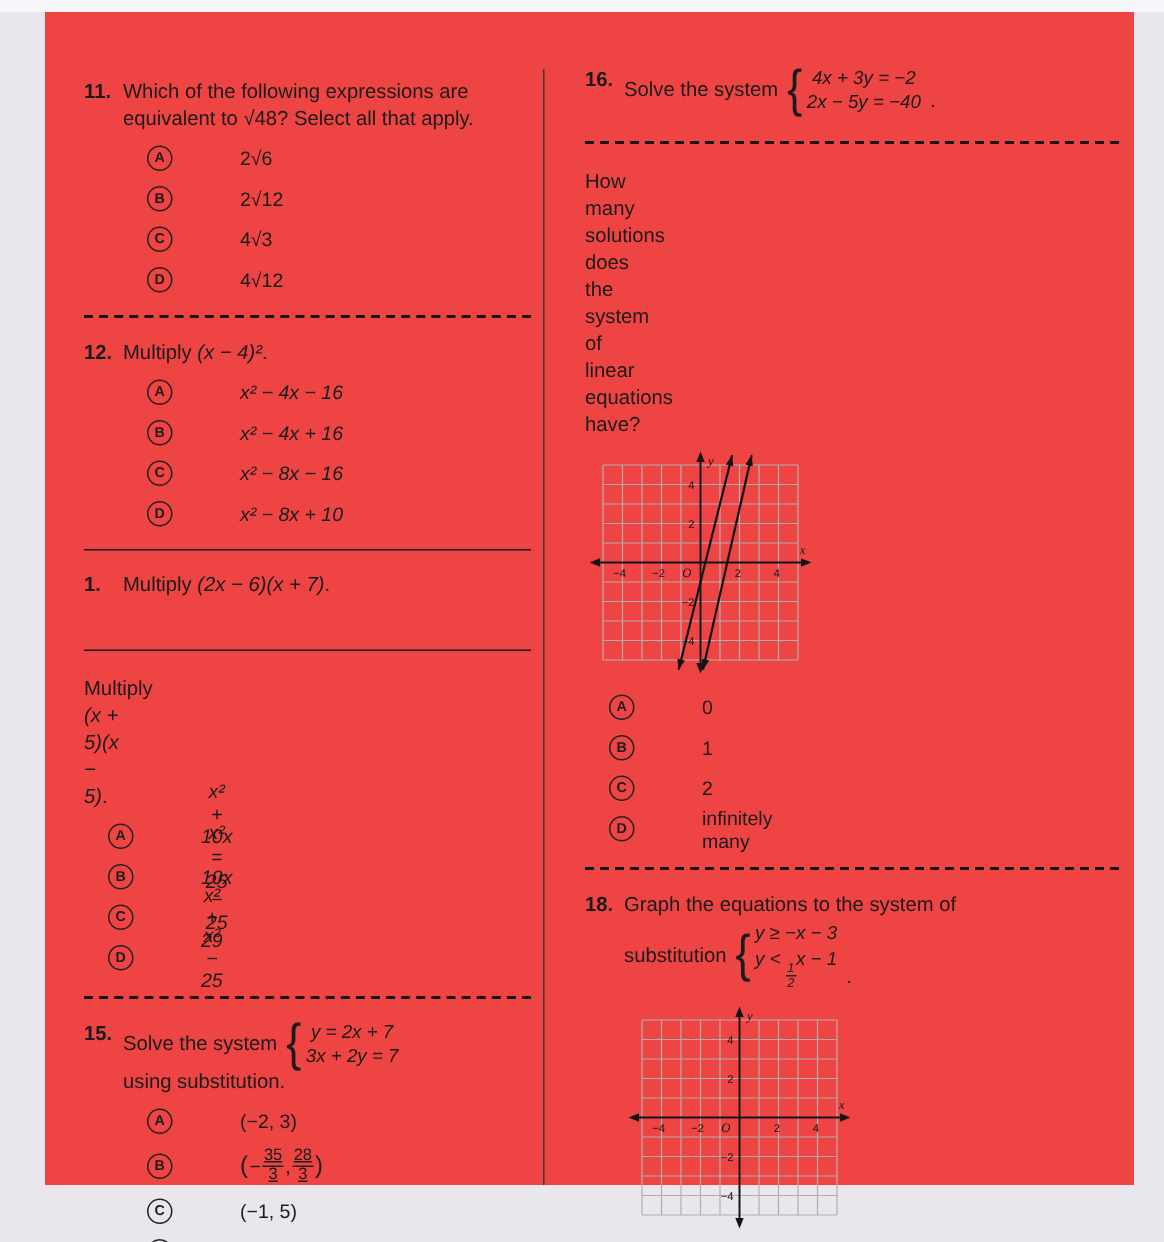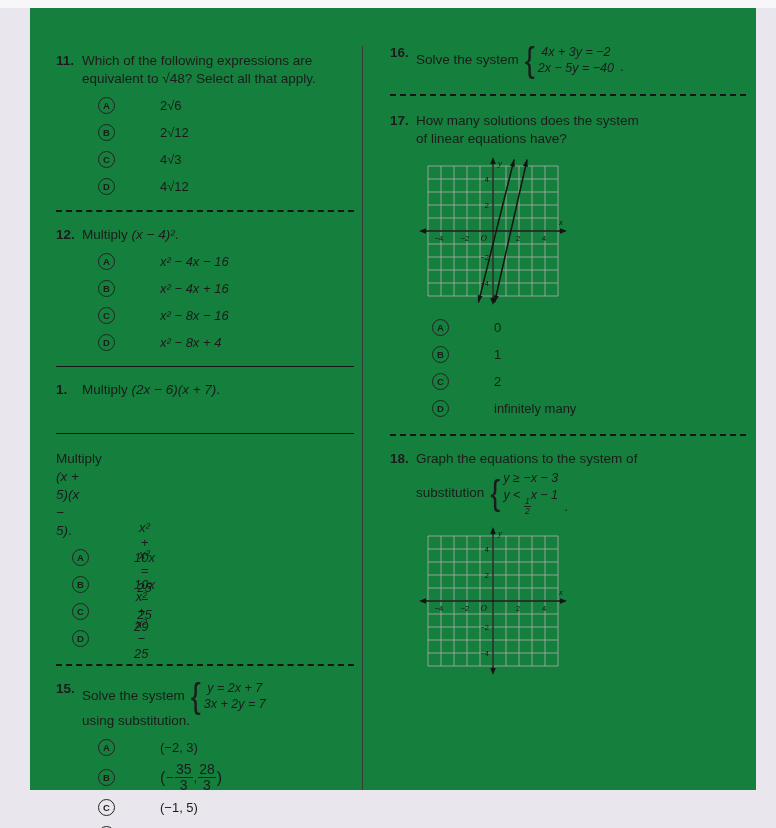--- a/index.html
+++ b/index.html
@@ -6,21 +6,21 @@
   body {
     width:776px; height:828px; position:relative;
     background:#e9e7ed;
     font-family:"Liberation Sans", sans-serif;
     color:#1b1b1b;
     overflow:hidden;
   }
   .topband { position:absolute; top:0; left:0; right:0; height:8px; background:#f7f6f9; }
   .page {
     position:absolute; top:8px; left:30px; right:20px; bottom:38px;
-    background:#15803d;
+    background:#ef4444;
   }
   .divider { position:absolute; left:332px; top:38px; bottom:0; width:1px; background:#3a3a3a; }
   .col { position:absolute; }
   .col.left  { left:26px;  top:44px; width:298px; }
   .col.right { left:360px; top:36px; width:356px; }
 
   .q { display:grid; grid-template-columns:26px 1fr; }
   .qnum { font-weight:700; font-size:13.5px; line-height:18px; }
   .qtext { font-size:13.5px; line-height:18px; }
   .m { font-style:italic;text-align:center; }
@@ -37,21 +37,21 @@
     width:15px; height:15px; border:1.4px solid #222; border-radius:50%;
     display:inline-flex; align-items:center; justify-content:center;
     font-size:9.5px; font-weight:700; flex:0 0 auto;
   }
   .ct { font-size:13px; display:inline-flex; align-items:center; gap:1px;margin-left:36px; }
   .bigp { font-size:16px; }
 
   .vfrac { display:inline-flex; flex-direction:column; align-items:center; line-height:1.05; vertical-align:-5px; }
   .vfrac .fn { border-bottom:1px solid #222; padding:0 1px; }
   .f8  { font-size:8.5px; }
-  .f10 { font-size:14px; }
+  .f10 { font-size:11px;text-decoration:underline; }
 
   .sep { border-top:2px dashed #161616; height:0; }
   .sep.solid { border-top:1.6px solid #161616; }
 
   .graph { display:block; }
   .glab { font-size:7.5px; fill:#111; }
   .gvar { font-size:8.5px; font-style:italic; fill:#111; font-family:"Liberation Serif", serif; }
 </style>
 </head>
 <body>
@@ -102,21 +102,21 @@
           <div class="choice">
             <span class="bub">B</span>
             <span class="ct m">x² − 4x + 16</span>
           </div>
           <div class="choice">
             <span class="bub">C</span>
             <span class="ct m">x² − 8x − 16</span>
           </div>
           <div class="choice">
             <span class="bub">D</span>
-            <span class="ct m">x² − 8x + 4</span>
+            <span class="ct m">x² − 8x + 10</span>
           </div>
         </div>
       </div>
     </div>
 
     <div class="sep solid" style="margin:10px 0 14px"></div>
 
     <div class="q">
       <div class="qnum">1.</div>
       <div class="qtext"><span>Multiply </span><span class="m">(2x − 6)(x + 7)</span><span>.</span></div>
@@ -214,21 +214,20 @@
             <span class="m">2x − 5y = −40</span>
           </span>
         </span>
         <span class="sysdot">.</span>
       </div>
     </div>
 
     <div class="sep" style="margin:18px 0 16px"></div>
 
     <div class="q">
-      <div class="qnum">17.</div>
       <div>
         <div class="qtext" style="max-width:225px">How many solutions does the system of linear equations have?</div>
 
         <svg class="graph" style="margin:8px 0 6px 2px" width="150" height="152" viewBox="0 0 150 152">
           <g stroke="#b2adad" stroke-width="0.8">
               <line x1="10" y1="10" x2="10" y2="140"></line>
               <line x1="10" y1="10" x2="140" y2="10"></line>
               <line x1="23" y1="10" x2="23" y2="140"></line>
               <line x1="10" y1="23" x2="140" y2="23"></line>
               <line x1="36" y1="10" x2="36" y2="140"></line>

